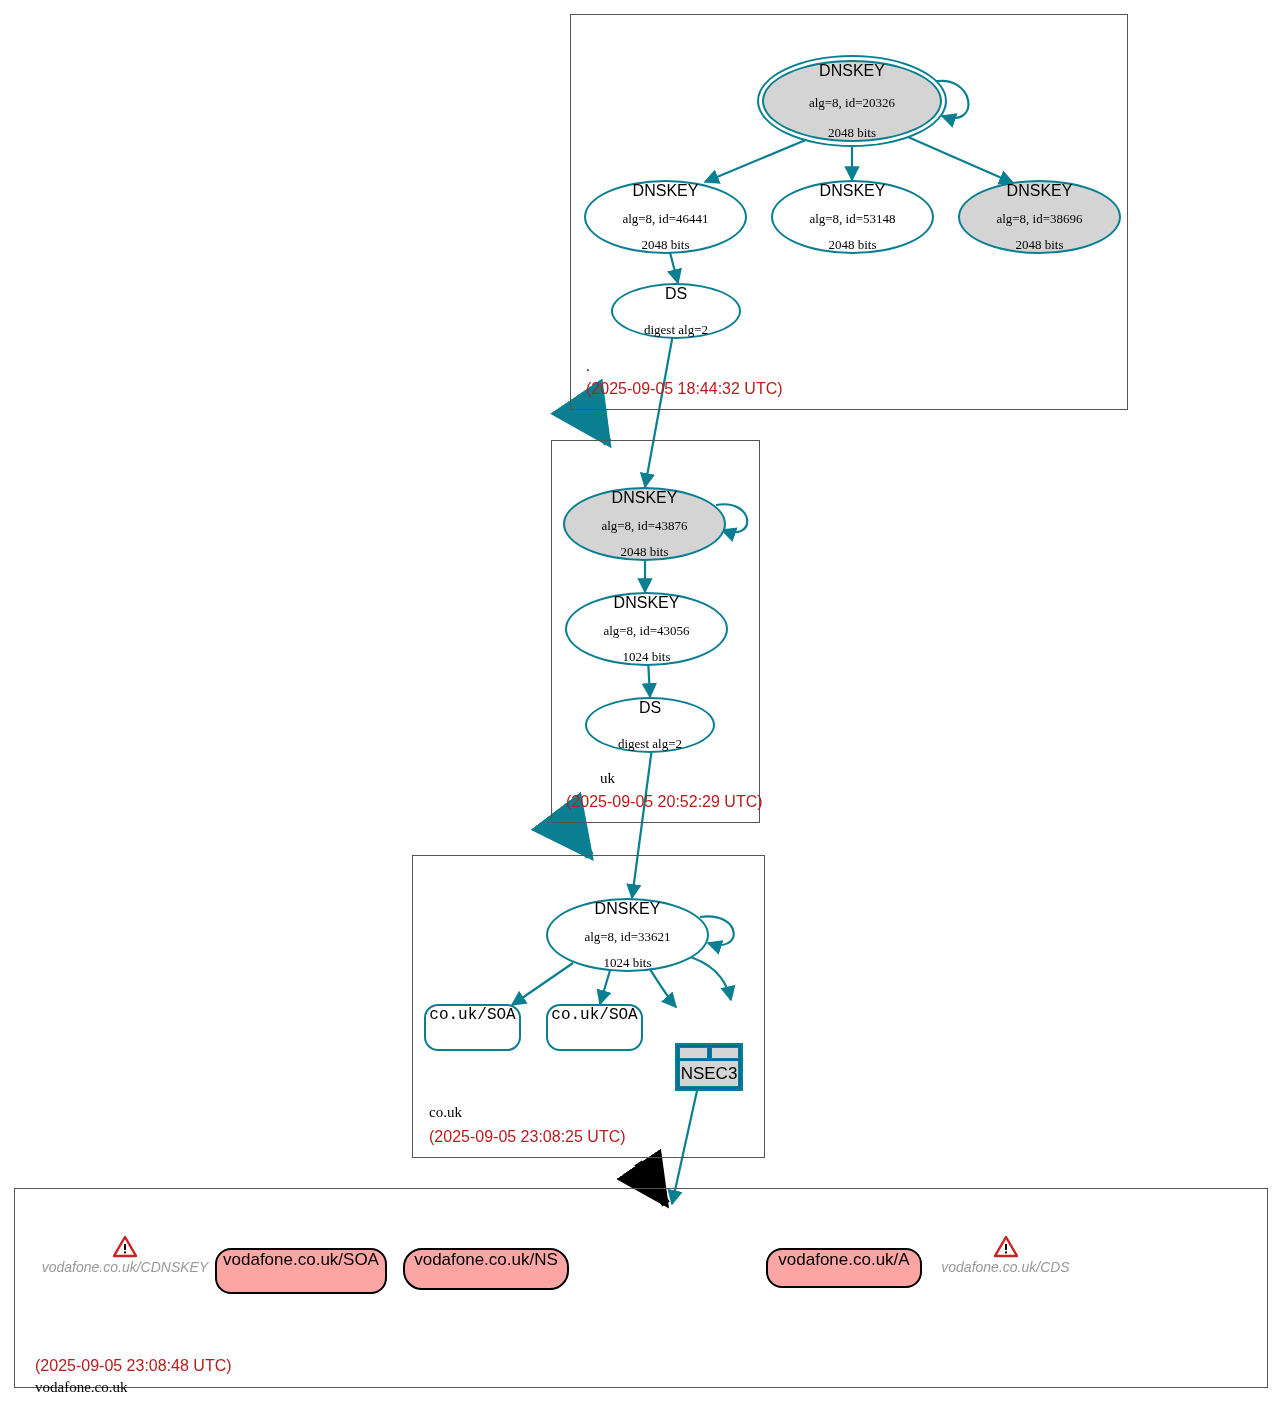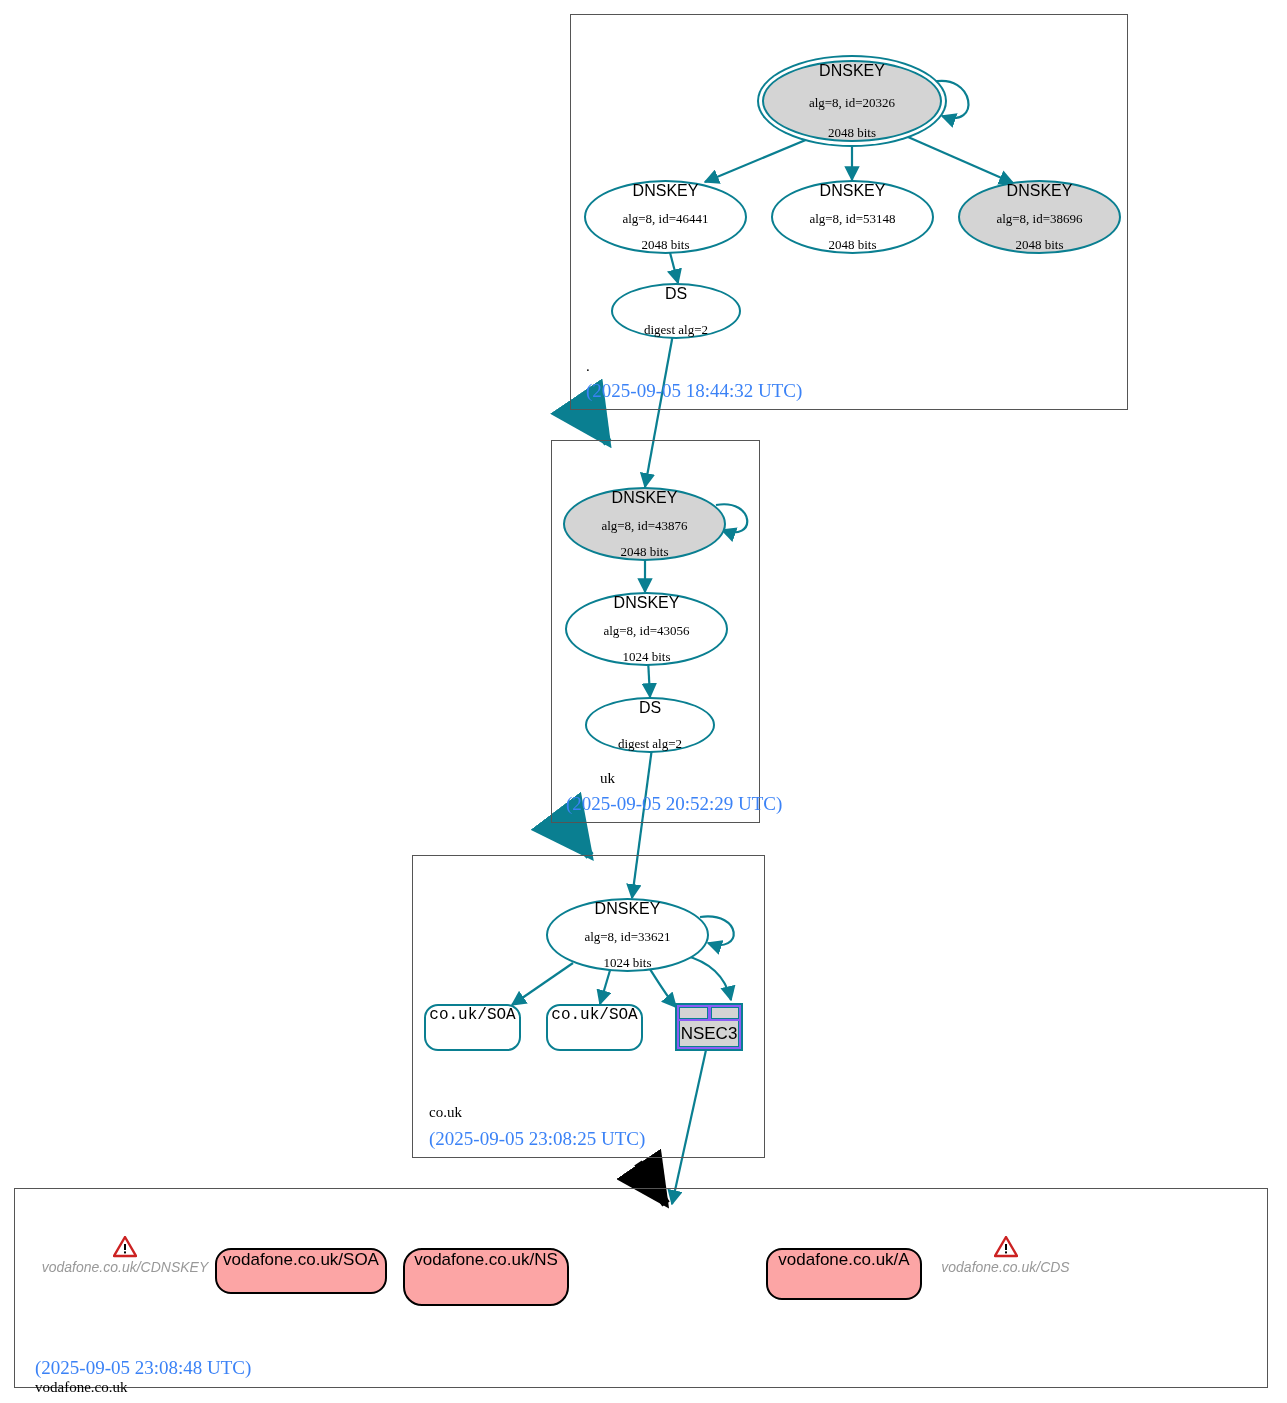--- a/index.html
+++ b/index.html
@@ -33,23 +33,23 @@
   }
   .zone-label {
     position: absolute;
     font-family: "Liberation Serif", serif;
     font-size: 15px;
     color: #000000;
     white-space: nowrap;
   }
   .zone-time {
     position: absolute;
-    font-family: Liberation Serif, serif;
-    font-size: 19px;
-    color: #3b82f6;
+    font-family: Liberation Sans, sans-serif;
+    font-size: 16px;
+    color: #b91c1c;
     white-space: nowrap;
   }
   .node {
     position: absolute;
     box-sizing: border-box;
     display: flex;
     flex-direction: column;
     align-items: center;
     justify-content: space-between;
     text-align: center;
@@ -84,25 +84,26 @@
   .rrset-black {
     border: 2px solid #000000;
     border-radius: 16px;
     background: #fca5a5;
     font-family: "Liberation Sans", sans-serif;
     font-size: 17px;
   }
   .nsec3 {
     position: absolute;
     border: 2px solid #0a7f91;
-    background: #8b5cf6;
+    background: #0369a1;
     box-sizing: border-box;
     display: flex;
     flex-direction: column;
     padding: 2px;
+    margin-top: 40px;
   }
   .nsec3-head {
     display: flex;
     gap: 3px;
     height: 12px;
   }
   .nsec3-cell {
     flex: 1;
     border: 1px solid #0a7f91;
     background: #d4d4d4;
@@ -320,26 +321,26 @@
       <rect x="11" y="8" width="2" height="6" fill="#000000"></rect>
       <rect x="11" y="15.4" width="2" height="2" fill="#000000"></rect>
     </svg>
     <div class="err-label">vodafone.co.uk/CDNSKEY</div>
   </div>
 
   <div class="node rrset-black" style="left:215px; top:1248px; width:172px; height:46px;">
     <div>vodafone.co.uk/SOA</div>
   </div>
 
-  <div class="node rrset-black" style="left:403px; top:1248px; width:166px; height:58px;border-radius:19px;">
+  <div class="node rrset-black" style="left:403px; top:1248px; width:166px; height:42px;border-radius:19px;">
     <div>vodafone.co.uk/NS</div>
   </div>
 
 
-  <div class="node rrset-black" style="left:766px; top:1248px; width:156px; height:52px;">
+  <div class="node rrset-black" style="left:766px; top:1248px; width:156px; height:40px;">
     <div>vodafone.co.uk/A</div>
   </div>
 
   <div class="errnode" style="left:941px; top:1236px; width:129px; height:50px;">
     <svg class="warn-icon" width="24" height="22" viewBox="0 0 24 22">
       <path d="M12 1 L23 20 L1 20 Z" fill="#ffffff" stroke="#cc2222" stroke-width="2.4" stroke-linejoin="round"></path>
       <rect x="11" y="8" width="2" height="6" fill="#000000"></rect>
       <rect x="11" y="15.4" width="2" height="2" fill="#000000"></rect>
     </svg>
     <div class="err-label">vodafone.co.uk/CDS</div>

